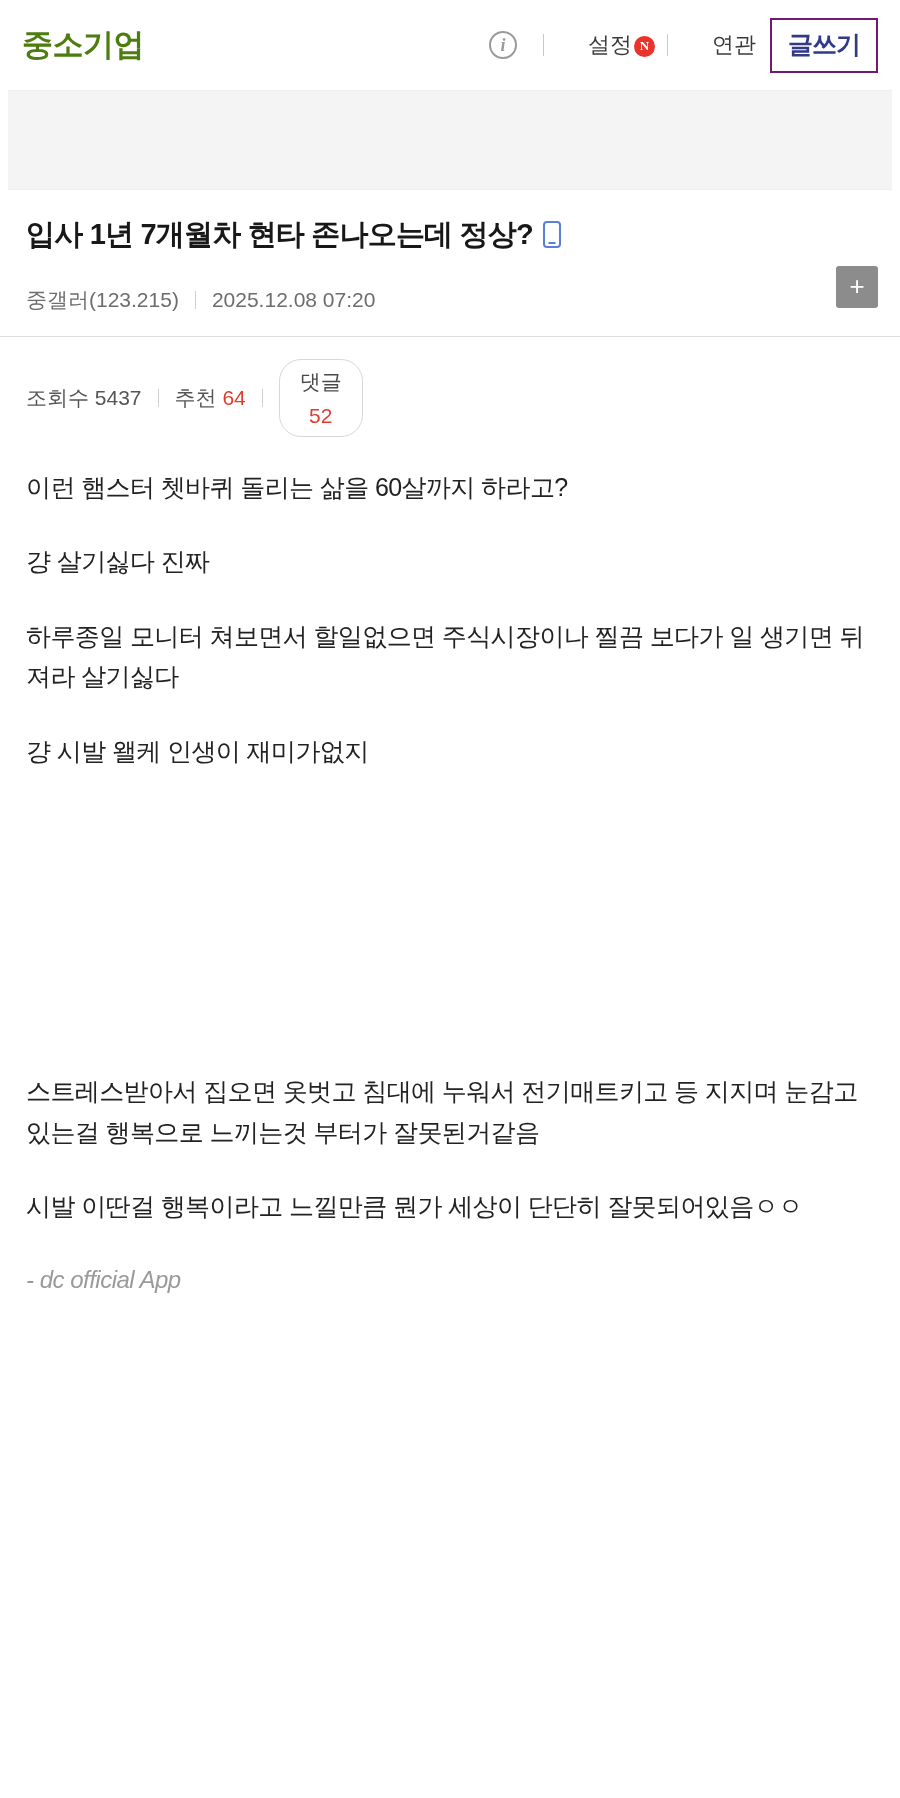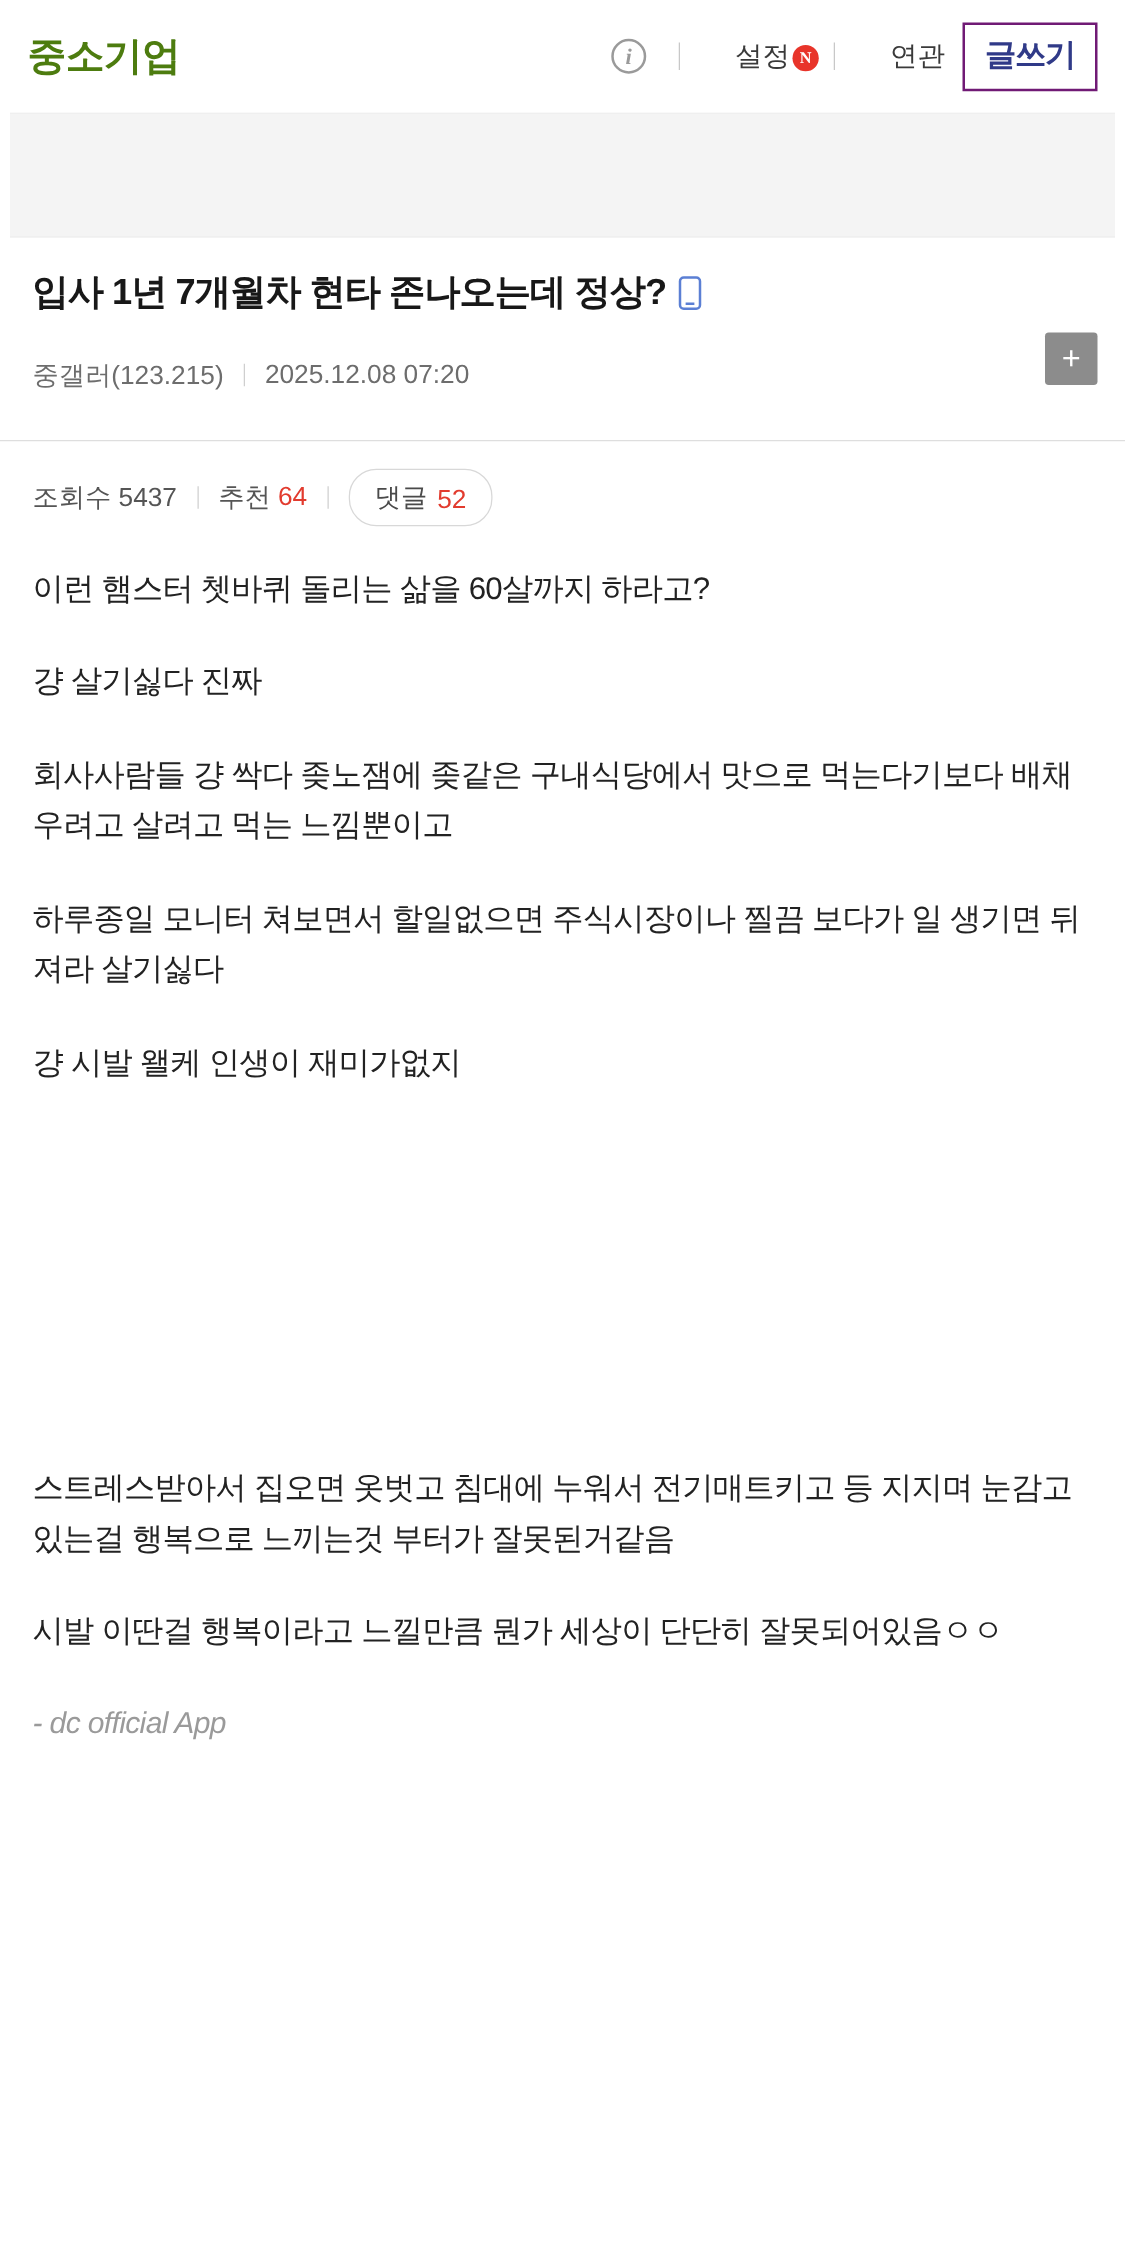--- a/index.html
+++ b/index.html
@@ -95,21 +95,21 @@
   .banner {
     height: 100px;
     margin: 0 8px;
     background: #f4f4f4;
     border-top: 1px solid #ededed;
     border-bottom: 1px solid #ededed;
   }
 
   
   .post-head {
-    padding: 26px 26px 38px;
+    padding: 26px 26px 22px;
     border-bottom: 1px solid #dedede;
     position: relative;
   }
   .post-title {
     font-size: 29px;
     font-weight: bold;
     color: #181818;
     letter-spacing: -0.8px;
     line-height: 1.3;
     display: flex;
@@ -179,24 +179,25 @@
     background: #cfcfcf;
     margin: 0 16px;
   }
   .num-red { color: #e23b2e; }
   .comment-pill {
     border: 1px solid #d8d8d8;
     border-radius: 22px;
     padding: 8px 20px;
     display: inline-flex;
     gap: 8px;
-    align-items: flex-end;
+    align-items: center;
     background: #fff;
     font-size: 21px;
     color: #4a4a4a;
+    flex-direction: column;
   }
 
   
   .post-body {
     padding: 6px 26px 0;
     font-size: 25px;
     line-height: 1.62;
     color: #222;
     letter-spacing: -0.6px;
   }
@@ -254,19 +255,18 @@
   <span class="ssep"></span>
   <span class="comment-pill">
     <span>댓글</span>
     <span class="num-red">52</span>
   </span>
 </div>
 
 <div class="post-body">
   <p>이런 햄스터 쳇바퀴 돌리는 삶을 60살까지 하라고?</p>
   <p>걍 살기싫다 진짜</p>
-  <p>회사사람들 걍 싹다 좆노잼에 좆같은 구내식당에서 맛으로 먹는다기보다 배채우려고 살려고 먹는 느낌뿐이고</p>
   <p>하루종일 모니터 쳐보면서 할일없으면 주식시장이나 찔끔 보다가 일 생기면 뒤져라 살기싫다</p>
   <p class="gap-big">걍 시발 왤케 인생이 재미가없지</p>
   <p>스트레스받아서 집오면 옷벗고 침대에 누워서 전기매트키고 등 지지며 눈감고 있는걸 행복으로 느끼는것 부터가 잘못된거같음</p>
   <p>시발 이딴걸 행복이라고 느낄만큼 뭔가 세상이 단단히 잘못되어있음ㅇㅇ</p>
   <div class="app-sign">- dc official App</div>
 </div>
 
 </body></html>

